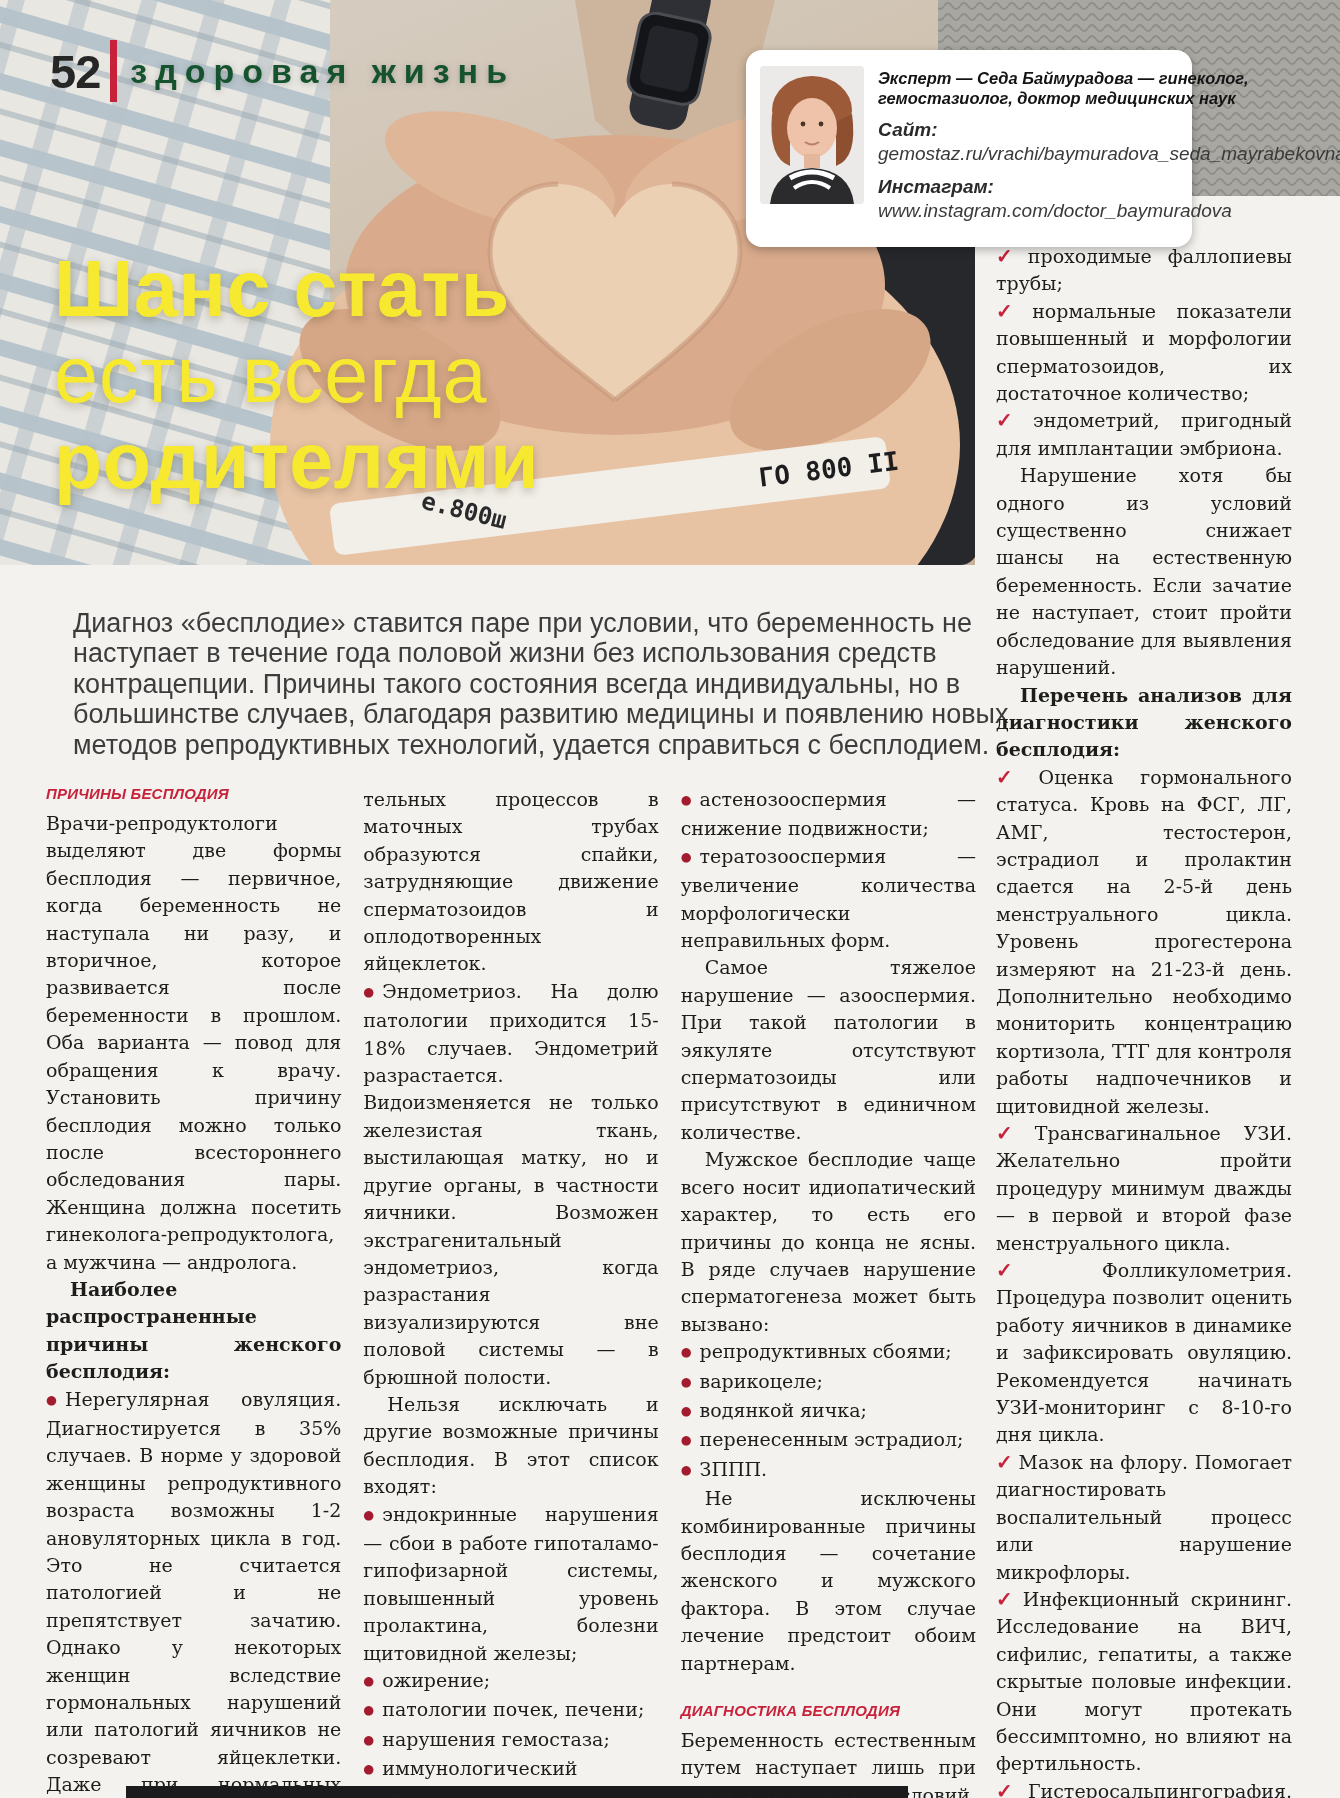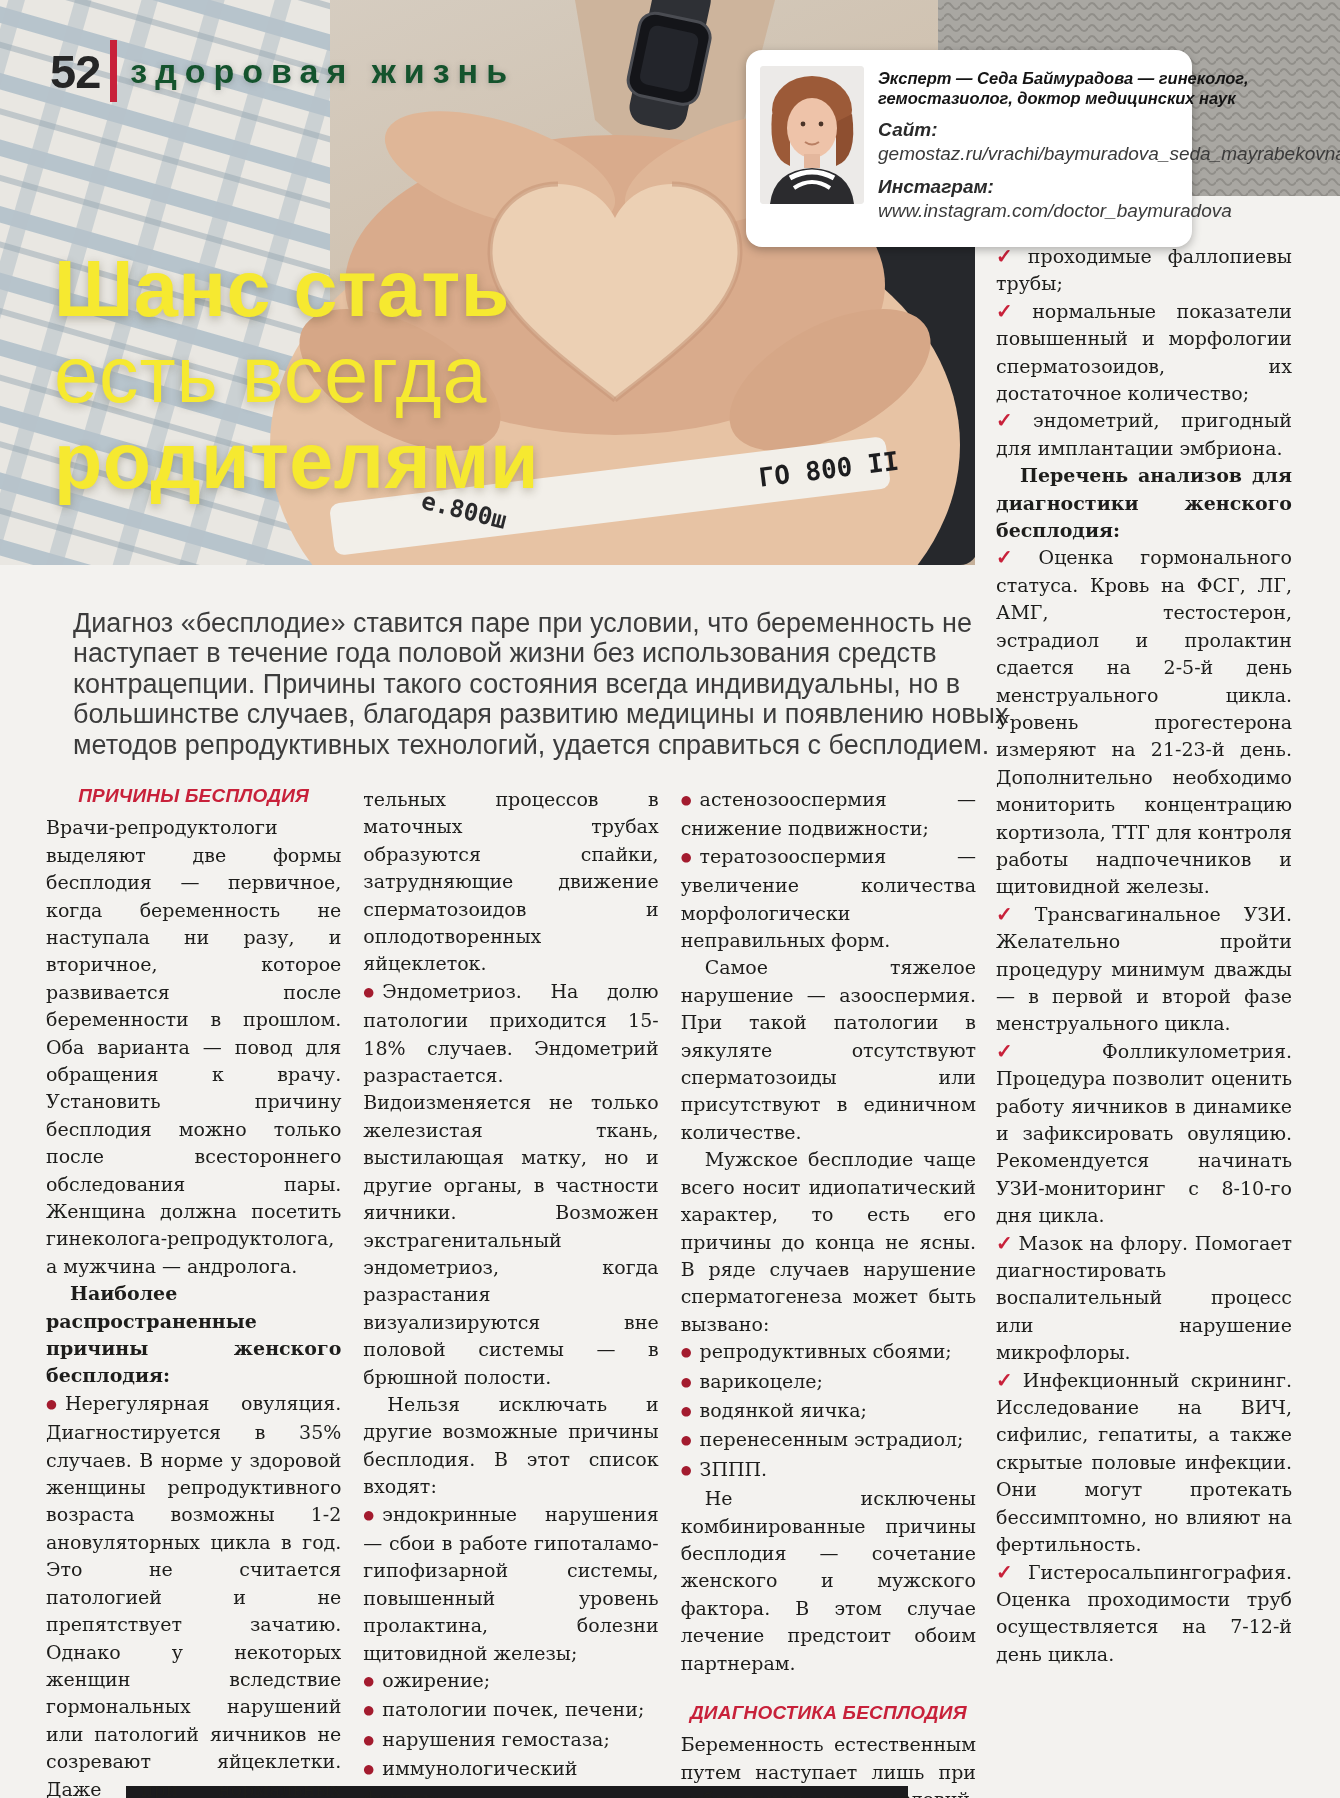--- a/index.html
+++ b/index.html
@@ -43,22 +43,22 @@
     letter-spacing:0.5px;text-shadow:0 3px 10px rgba(60,50,20,.30);}
   .headline.light{font-weight:400;letter-spacing:1px;}
   
   .lead{position:absolute;left:48px;top:608px;width:948px;z-index:3;
     font-size:27px;line-height:30.4px;color:var(--lead);margin-left:25px;}
   
   .cols{position:absolute;left:46px;top:786px;width:930px;
     display:grid;grid-template-columns:repeat(3,1fr);column-gap:22px;z-index:3;}
   .col{min-width:0;}
   .col4{position:absolute;left:996px;top:243px;width:296px;z-index:3;}
-  .col-heading{font-family:"Liberation Sans",sans-serif;font-size:19px;line-height:1.07;
-    font-weight:700;font-style:italic;color:var(--red);margin:0 0 8px 0;letter-spacing:.2px;text-align:center;}
+  .col-heading{font-family:"Liberation Sans",sans-serif;font-size:15px;line-height:1.07;
+    font-weight:700;font-style:italic;color:var(--red);margin:0 0 8px 0;letter-spacing:.2px;}
   .col-heading.gapped{margin-top:26px;}
   .body-p{font-family:"DejaVu Serif",serif;font-size:19px;line-height:27.4px;
     color:var(--text);margin:0;text-align:justify;}
   .body-p.bold{font-weight:700;}
   .body-p.indent{text-indent:24px;}
   .marker{color:var(--bullet-red);}
   .marker.dot{font-size:12.5px;display:inline-block;transform:translateY(-2px);margin-right:8px;}
   .marker.tick{color:var(--red);font-weight:700;font-size:20px;margin-right:5px;}
   
   .footer-strip{position:absolute;left:126px;top:1786px;width:782px;height:12px;background:#1b1b1d;}
@@ -190,20 +190,21 @@
         <p class="body-p indent">Не исключены комбинированные причины бесплодия — сочетание женского и мужского фактора. В этом случае лечение предстоит обоим партнерам.</p>
         <h3 class="col-heading gapped">ДИАГНОСТИКА БЕСПЛОДИЯ</h3>
         <p class="body-p">Беременность естественным путем наступает лишь при соблюдении ряда условий. Для зачатия необходимы:</p>
       </div>
   </div>
 
   <div class="col col4">
       <p class="body-p"><span class="marker tick">✓</span><span>проходимые фаллопиевы трубы;</span></p>
       <p class="body-p"><span class="marker tick">✓</span><span>нормальные показатели повышенный и морфологии сперматозоидов, их достаточное количество;</span></p>
       <p class="body-p"><span class="marker tick">✓</span><span>эндометрий, пригодный для имплантации эмбриона.</span></p>
+      <p class="body-p indent">Нарушение хотя бы одного из условий существенно снижает шансы на естественную беременность. Если зачатие не наступает, стоит пройти обследование для выявления нарушений.</p>
       <p class="body-p bold indent">Перечень анализов для диагностики женского бесплодия:</p>
       <p class="body-p"><span class="marker tick">✓</span><span>Оценка гормонального статуса. Кровь на ФСГ, ЛГ, АМГ, тестостерон, эстрадиол и пролактин сдается на 2-5-й день менструального цикла. Уровень прогестерона измеряют на 21-23-й день. Дополнительно необходимо мониторить концентрацию кортизола, ТТГ для контроля работы надпочечников и щитовидной железы.</span></p>
       <p class="body-p"><span class="marker tick">✓</span><span>Трансвагинальное УЗИ. Желательно пройти процедуру минимум дважды — в первой и второй фазе менструального цикла.</span></p>
       <p class="body-p"><span class="marker tick">✓</span><span>Фолликулометрия. Процедура позволит оценить работу яичников в динамике и зафиксировать овуляцию. Рекомендуется начинать УЗИ-мониторинг с 8-10-го дня цикла.</span></p>
       <p class="body-p"><span class="marker tick">✓</span><span>Мазок на флору. Помогает диагностировать воспалительный процесс или нарушение микрофлоры.</span></p>
       <p class="body-p"><span class="marker tick">✓</span><span>Инфекционный скрининг. Исследование на ВИЧ, сифилис, гепатиты, а также скрытые половые инфекции. Они могут протекать бессимптомно, но влияют на фертильность.</span></p>
       <p class="body-p"><span class="marker tick">✓</span><span>Гистеросальпингография. Оценка проходимости труб осуществляется на 7-12-й день цикла.</span></p>
     </div>
 
   <div class="footer-strip"></div>

